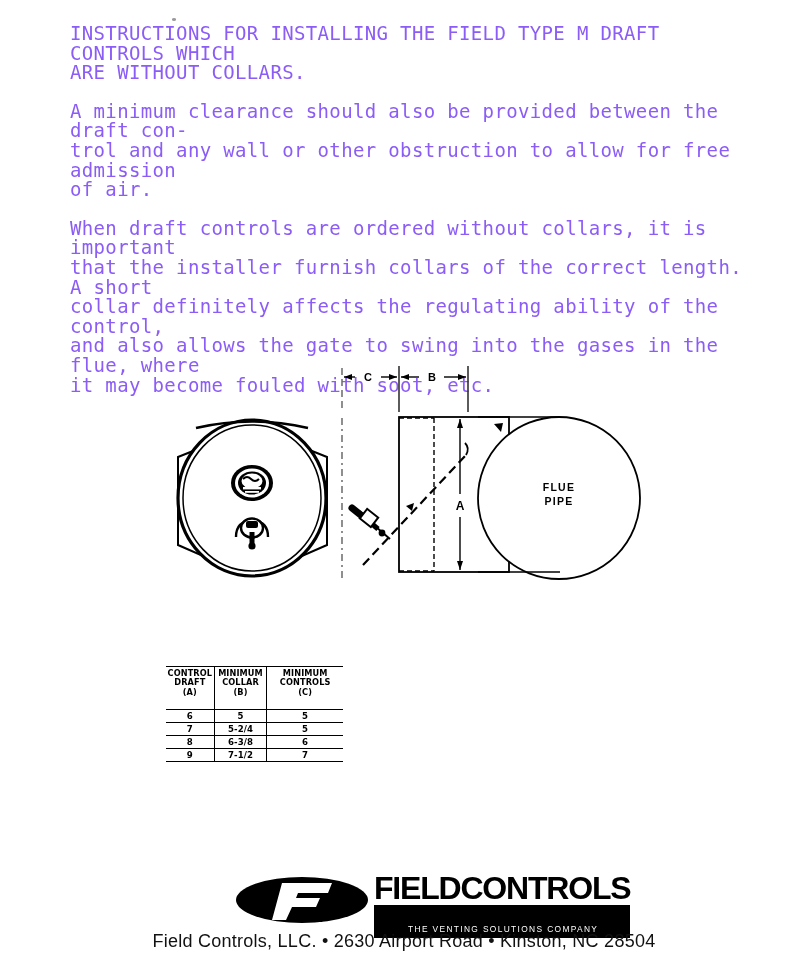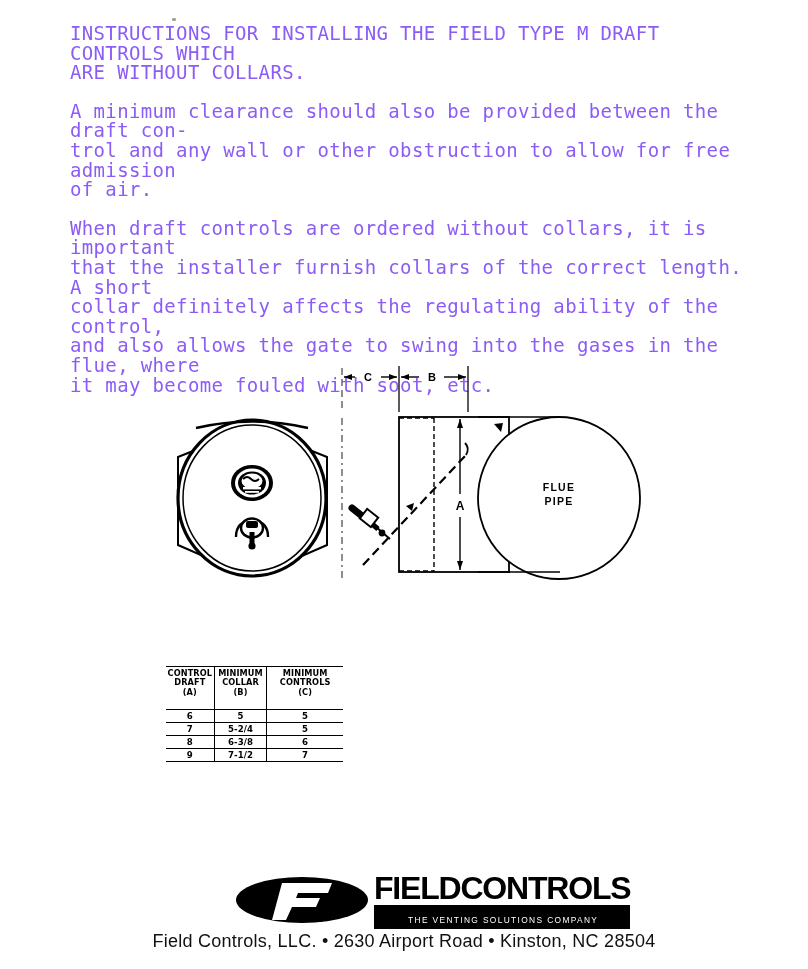--- a/index.html
+++ b/index.html
@@ -115,21 +115,21 @@
     line-height: 32px;
     letter-spacing: -1.2px;
     color: #000000;
     white-space: nowrap;
   }
   .logo-wordmark .w-bold { font-weight: bold; }
   .logo-wordmark .w-light { font-weight: bold; }
   .logo-tagline-bar {
     background: #000000;
     margin-top: 1px;
-    padding: 3px 2px 2px 4px;
+    padding: 12px 2px 2px 4px;
     text-align: center;
   }
   .logo-tagline-bar span {
     font-family: "Liberation Sans", sans-serif;
     font-size: 8.4px;
     letter-spacing: 1.35px;
     color: #ffffff;
     white-space: nowrap;
   }
 

